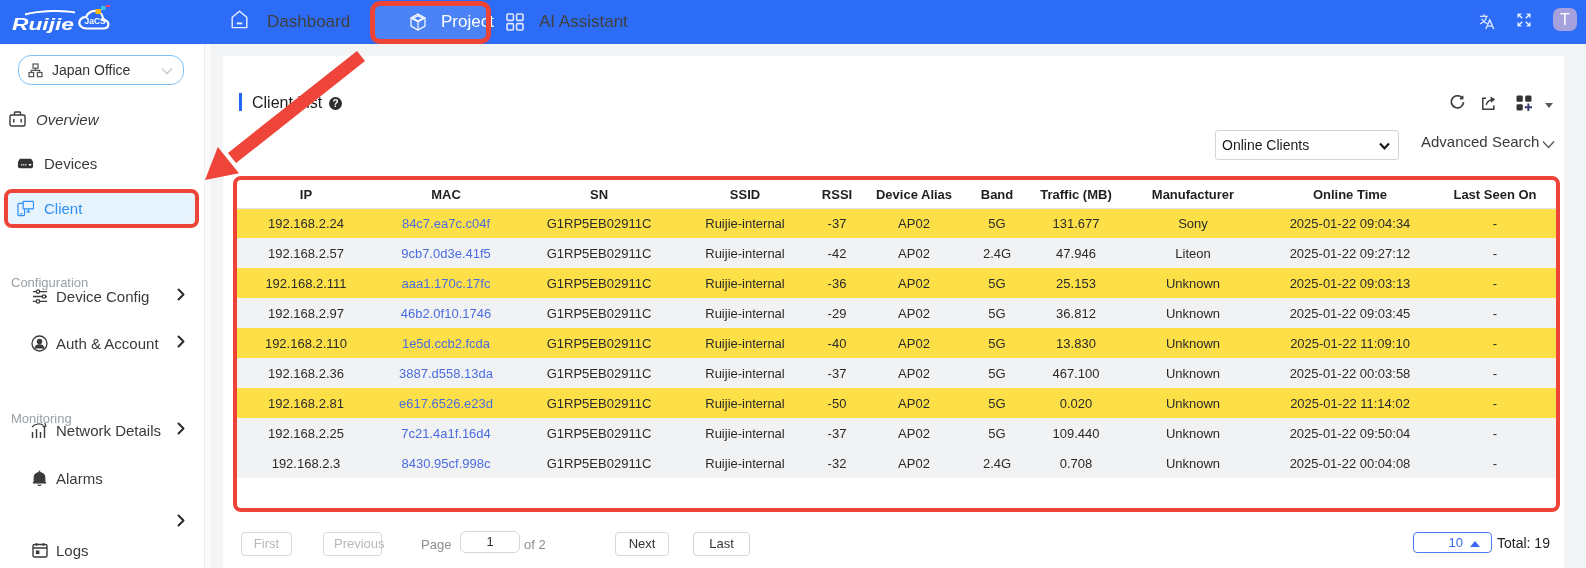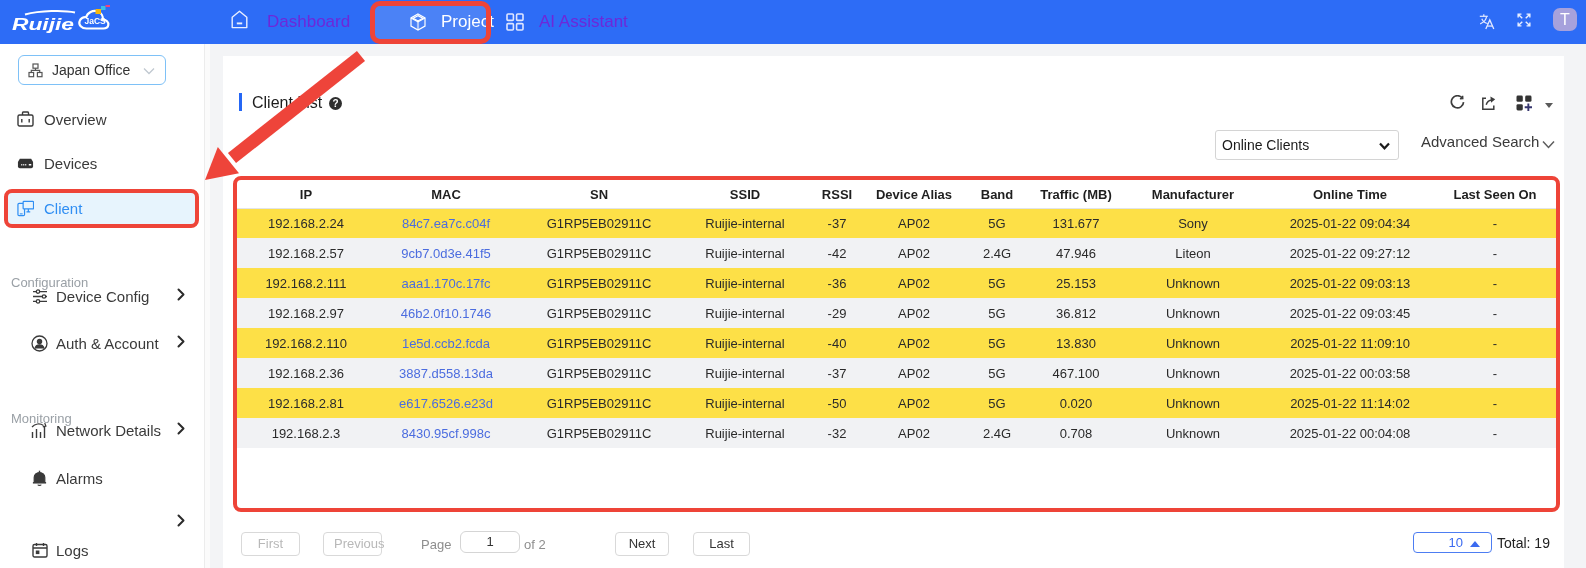--- a/index.html
+++ b/index.html
@@ -2,28 +2,28 @@
 <html><head>
 <meta charset="utf-8">
 <style>
   * { margin:0; padding:0; box-sizing:border-box; }
   html,body { width:1586px; height:568px; overflow:hidden; }
   body { font-family:"Liberation Sans", sans-serif; background:#f3f4f6; position:relative; }
   .abs { position:absolute; }
 
   
   .topbar { position:absolute; left:0; top:0; width:1586px; height:44px; background:#2d6cf6; }
-  .navitem { position:absolute; top:0; height:44px; display:flex; align-items:center; font-size:17px; color:#6d28d9; }
+  .navitem { position:absolute; top:0; height:44px; display:flex; align-items:center; font-size:17px; color:#404040; }
   .navitem svg { margin-right:15px; }
   .tabsel { position:absolute; left:375px; top:3px; width:113px; height:39px; background:#4b82f6; border-radius:6px; }
   .avatar { position:absolute; left:1553px; top:8px; width:24px; height:23px; background:#a6a1dc; border-radius:7px; color:#fff; font-size:16px; text-align:center; line-height:23px; }
 
   
   .sidebar { position:absolute; left:0; top:44px; width:205px; height:524px; background:#fff; }
-  .orgsel { position:absolute; left:18px; top:55px; width:148px; height:30px; border:1px solid #7ec1f7; border-radius:6px; display:flex; align-items:center; padding-left:9px; }
+  .orgsel { position:absolute; left:18px; top:55px; width:166px; height:30px; border:1px solid #7ec1f7; border-radius:13px; display:flex; align-items:center; padding-left:9px; }
   .orgsel .txt { font-size:14px; color:#333; margin-left:9px; }
   .mitem { position:absolute; display:flex; align-items:center; font-size:15px; color:#3a3a3a; height:20px; }
   .mitem .ic { width:17px; height:17px; margin-right:10px; display:flex; align-items:center; justify-content:center; }
   .mlabel { position:absolute; left:11px; font-size:13px; color:#9aa0a6;margin-top:32px; }
   .chev { position:absolute; left:177px; }
   .client-hl { position:absolute; left:6px; top:191px; width:191px; height:33px; background:#e7f4fd; border-radius:3px; }
 
   
   .card { position:absolute; left:223px; top:56px; width:1341px; height:512px; background:#fff; }
 
@@ -117,21 +117,21 @@
       <path d="M7.5 5.2 V7.4 M3.3 9.5 V7.4 H11.7 V9.5"></path>
     </svg>
   <span class="txt">Japan Office</span>
   <svg style="position:absolute; right:10px; top:11px;" width="12" height="8" viewBox="0 0 12 8" fill="none" stroke="#c0c8d0" stroke-width="1.3">
       <path d="M1 1.5 L6 6.5 L11 1.5"></path>
     </svg>
 </div>
 
 <div class="client-hl"></div>
 
-<div class="mitem" style="left:17px; top:109px;"><span class="ic">
+<div class="mitem" style="left:9px; top:109px;font-style:italic;"><span class="ic">
       <svg width="17" height="16" viewBox="0 0 17 16" fill="none" stroke="#3a3a3a" stroke-width="1.4">
         <rect x="1" y="4" width="15" height="11" rx="1.5"></rect>
         <path d="M5.5 4 V1.8 A1 1 0 0 1 6.5 1 H10.5 A1 1 0 0 1 11.5 1.8 V4 M4.8 8 V11.5 M12.2 8 V11.5"></path>
       </svg>
     </span>Overview</div>
 <div class="mitem" style="left:17px; top:153px;"><span class="ic">
       <svg width="18" height="11" viewBox="0 0 18 11">
         <path d="M3 0.5 H15 L17 4 V8.5 A2 2 0 0 1 15 10.5 H3 A2 2 0 0 1 1 8.5 V4 Z" fill="#333"></path>
         <path d="M4.5 6.7 H10.5" stroke="#fff" stroke-width="1.6" stroke-dasharray="1.1 1.0"></path>
         <rect x="12.5" y="6" width="2.6" height="1.6" fill="#fff"></rect>
@@ -354,37 +354,50 @@
         <td>Ruijie-internal</td>
         <td>-50</td>
         <td>AP02</td>
         <td>5G</td>
         <td>0.020</td>
         <td>Unknown</td>
         <td>2025-01-22 11:14:02</td>
         <td>-</td>
       </tr>
   <tr class="even">
+        <td>192.168.2.25</td>
+        <td class="mac">7c21.4a1f.16d4</td>
+        <td>G1RP5EB02911C</td>
+        <td>Ruijie-internal</td>
+        <td>-37</td>
+        <td>AP02</td>
+        <td>5G</td>
+        <td>109.440</td>
+        <td>Unknown</td>
+        <td>2025-01-22 09:50:04</td>
+        <td>-</td>
+      </tr>
+  <tr class="even">
         <td>192.168.2.3</td>
         <td class="mac">8430.95cf.998c</td>
         <td>G1RP5EB02911C</td>
         <td>Ruijie-internal</td>
         <td>-32</td>
         <td>AP02</td>
         <td>2.4G</td>
         <td>0.708</td>
         <td>Unknown</td>
         <td>2025-01-22 00:04:08</td>
         <td>-</td>
       </tr>
 </tbody>
   </table>
 <div class="redtable"></div>
 
-<div class="pgbtn dis" style="left:241px; width:59px;">First</div>
+<div class="pgbtn dis" style="left:241px; width:51px;">First</div>
 <div class="pgbtn dis" style="left:323px; width:59px;padding-left:10px;">Previous</div>
 <div class="pgtxt" style="left:421px;">Page</div>
 <div class="pginput">1</div>
 <div class="pgtxt" style="left:524px;">of 2</div>
 <div class="pgbtn" style="left:615px; width:54px;">Next</div>
 <div class="pgbtn" style="left:693px; width:57px;">Last</div>
 <div class="pgsize">10 <span style="display:inline-block; width:0; height:0; border-left:5px solid transparent; border-right:5px solid transparent; border-bottom:6px solid #3b6af0; margin-left:3px;"></span></div>
 <div class="total">Total: 19</div>
 
 <div class="redbox" style="left:370px; top:1px; width:121px; height:43px; border-radius:10px;"></div>

